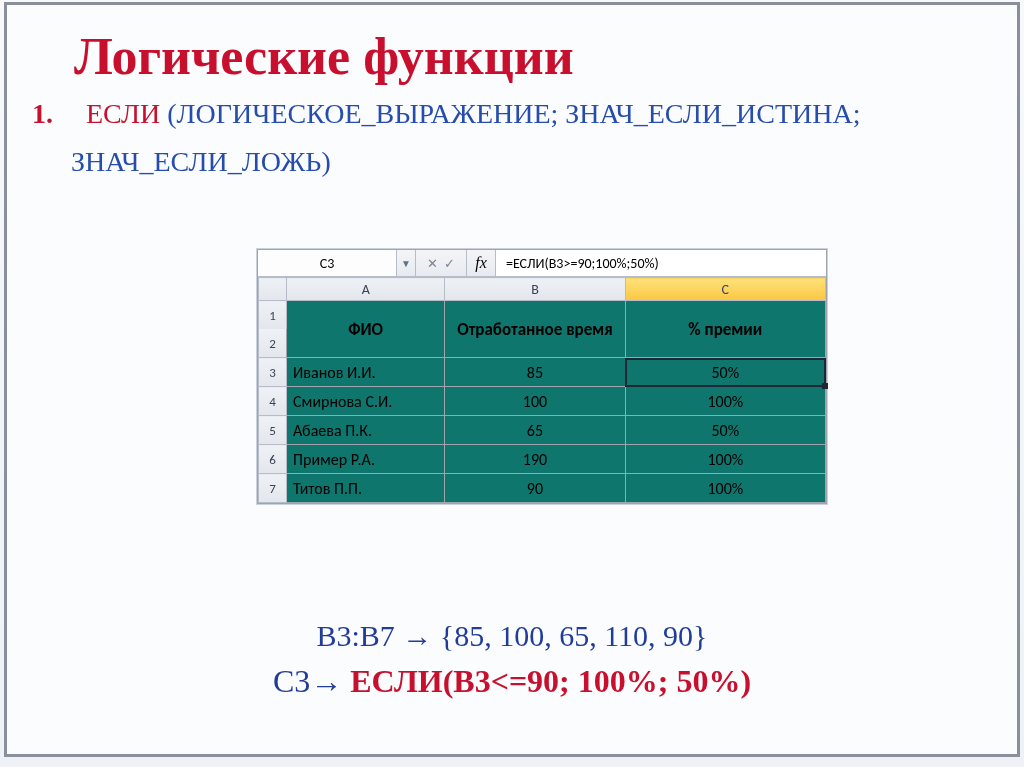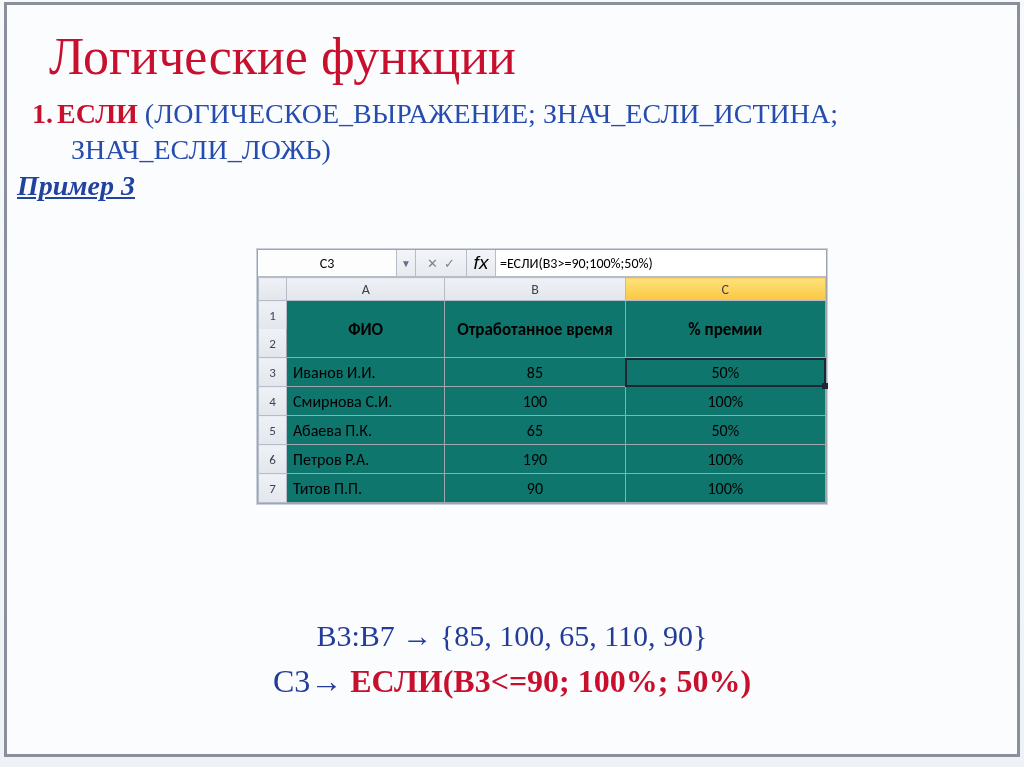--- a/index.html
+++ b/index.html
@@ -17,49 +17,50 @@
     height: 755px;
     margin: 2px auto;
     border: 3px solid #8a8f9c;
     background: #fbfcfd;
     position: relative;
     box-sizing: border-box;
   }
   .title {
     color: #c8102e;
     font-size: 52px;
-    font-weight: normal;
-    margin: 22px 0 12px 42px;
+    font-weight: bold;
+    margin: 22px 0 12px 67px;
     font-family: Georgia, serif;
   }
   .body-text {
     margin-left: 6px;
   }
   .list-num {
     color: #c8102e;
     font-size: 28px;
     font-weight: bold;
     display: inline-block;
     width: 34px;
     text-align: right;
   }
   .func-name {
     color: #c8102e;
     font-size: 28px;
-    font-weight: bold;
+    font-weight: normal;
+    margin-left: 29px;
   }
   .syntax {
     color: #264cad;
     font-size: 28px;
   }
   .syntax-line1 {
     margin: 4px 0 0 6px;
   }
   .syntax-line2 {
-    margin: 4px 0 0 58px;
+    margin: 16px 0 0 58px;
     color: #264cad;
     font-size: 28px;
   }
   .example-link {
     color: #2242a0;
     font-size: 28px;
     font-weight: bold;
     font-style: italic;
     text-decoration: underline;
     margin: 4px 0 0 10px;
@@ -111,28 +112,28 @@
     color: #7b8292;
     font-size: 13px;
   }
   .fb-fx {
     width: 28px;
     display: flex;
     align-items: center;
     justify-content: center;
     border-right: 1px solid #b7bdc8;
     font-style: italic;
-    font-family: Liberation Sans, sans-serif;
-    font-size: 19px;
+    font-family: Liberation Serif, serif;
+    font-size: 16px;
   }
   .fb-formula {
     flex: 1;
     display: flex;
     align-items: center;
-    padding-left: 4px;
+    padding-left: 10px;
     background: #fff;
     font-family: Calibri, Arial, sans-serif;
   }
 
   table.sheet {
     border-collapse: collapse;
     width: 100%;
     table-layout: fixed;
   }
   table.sheet th.rowhdr, table.sheet td.rowhdr {
@@ -218,21 +219,20 @@
   <div class="title">Логические функции</div>
 
   <div class="body-text">
     <div class="syntax-line1">
       <span class="list-num">1.</span>
       <span class="func-name">ЕСЛИ</span><span class="syntax"> (ЛОГИЧЕСКОЕ_ВЫРАЖЕНИЕ; ЗНАЧ_ЕСЛИ_ИСТИНА;</span>
     </div>
     <div class="syntax-line2">ЗНАЧ_ЕСЛИ_ЛОЖЬ)</div>
   </div>
 
-  <div class="example-link">Пример 3</div>
 
   <div class="excel-wrap">
     <div class="formula-bar">
       <div class="fb-name">C3</div>
       <div class="fb-dd">▼</div>
       <div class="fb-btns">
         <span>✕</span>
         <span>✓</span>
       </div>
       <div class="fb-fx">fx</div>
@@ -275,21 +275,21 @@
         <td>100%</td>
       </tr>
       <tr>
         <td class="rowhdr">5</td>
         <td class="left">Абаева П.К.</td>
         <td>65</td>
         <td>50%</td>
       </tr>
       <tr>
         <td class="rowhdr">6</td>
-        <td class="left">Петров Р.А.</td>
+        <td class="left">Пример Р.А.</td>
         <td>190</td>
         <td>100%</td>
       </tr>
       <tr>
         <td class="rowhdr">7</td>
         <td class="left">Титов П.П.</td>
         <td>90</td>
         <td>100%</td>
       </tr>
     </tbody>

